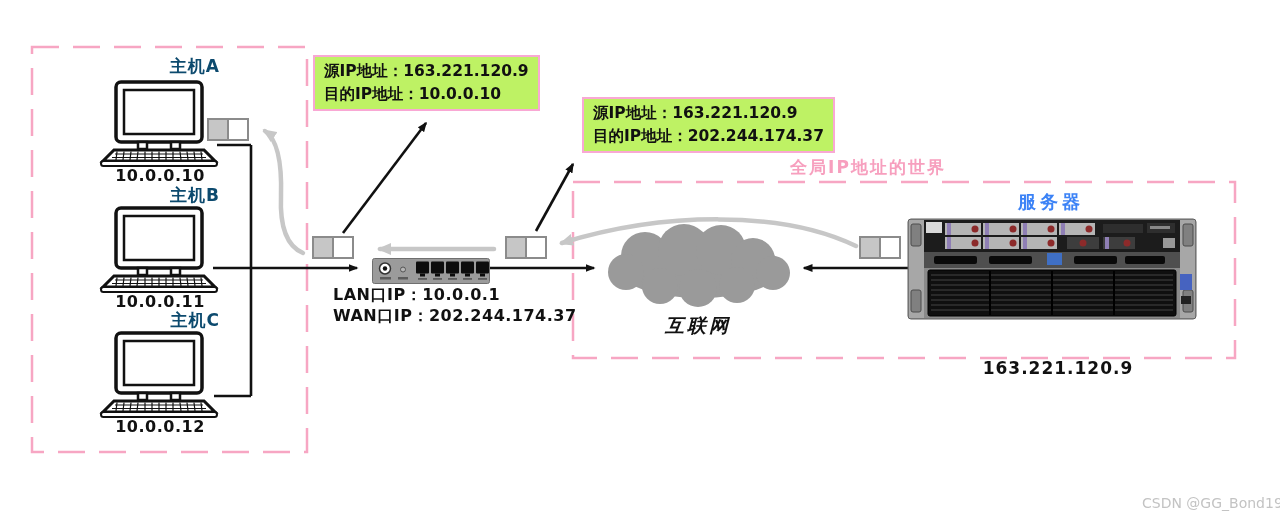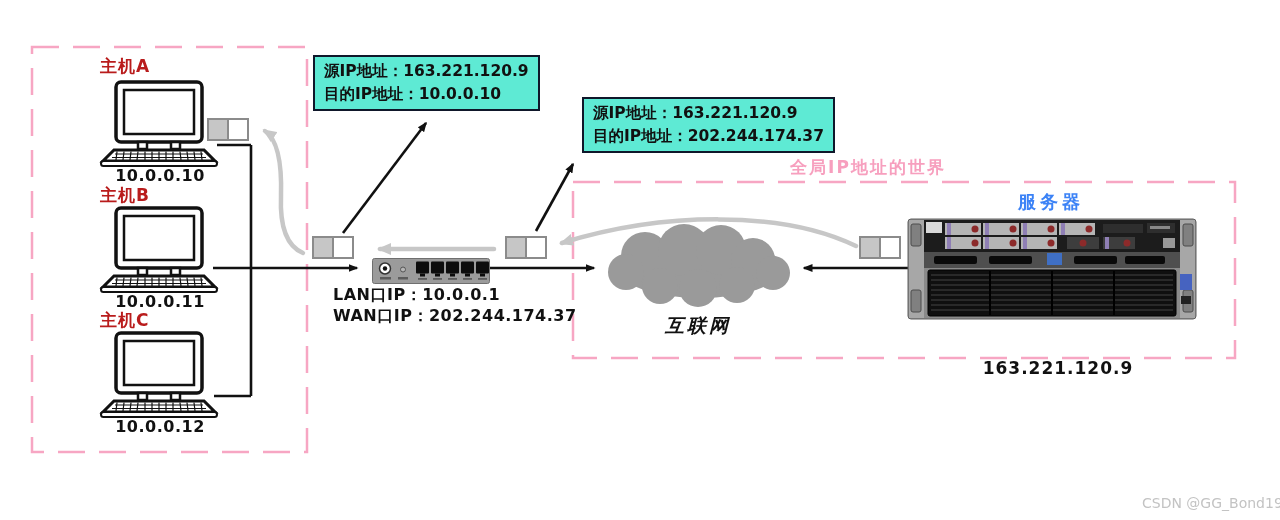--- a/index.html
+++ b/index.html
@@ -1,22 +1,22 @@
 <!DOCTYPE html>
 <html><head>
 <meta charset="utf-8">
 <style>
   html,body{margin:0;padding:0;background:#fff;}
   #canvas{position:relative;width:1280px;height:520px;background:#fff;overflow:hidden;
           font-family:"DejaVu Sans","Liberation Sans",sans-serif;}
   .abs{position:absolute;}
   .zone-title{font-weight:bold;font-size:17px;color:#f79fbe;letter-spacing:2px;text-align:center;}
-  .host-name{font-weight:bold;font-size:17px;color:#b91c1c;text-align:left;letter-spacing:1px;}
+  .host-name{font-weight:bold;font-size:17px;color:#0c4a6e;text-align:right;letter-spacing:1px;}
   .ip-label{font-weight:bold;font-size:16px;color:#111;text-align:center;letter-spacing:0.5px;}
-  .pkt-box{background:#5eead4;border:2px solid #0f172a;padding:3px 9px;line-height:23px;
+  .pkt-box{background:#bef264;border:2px solid #f9a8d4;padding:3px 9px;line-height:23px;
            font-weight:bold;font-size:15.5px;color:#111;white-space:nowrap;}
   .router-ip{font-weight:bold;font-size:16px;color:#111;white-space:nowrap;letter-spacing:0.5px;}
   .cloud-label{font-weight:bold;font-size:19px;color:#111;text-align:center;letter-spacing:3px;font-style:italic;}
   .server-title{font-weight:bold;font-size:18px;color:#3b82f6;text-align:center;letter-spacing:4px;}
   .server-ip{font-weight:bold;font-size:17px;color:#111;text-align:center;letter-spacing:1px;margin-top:36px;}
   .watermark{font-size:14px;color:#c3c3c3;white-space:nowrap;}
   .packet{display:flex;}
   .packet .sq{width:18px;height:19px;border:2px solid #8b8b8b;background:#fff;}
   .packet .sq.filled{background:#c6c6c6;}
   .packet .sq+.sq{margin-left:-2px;}

